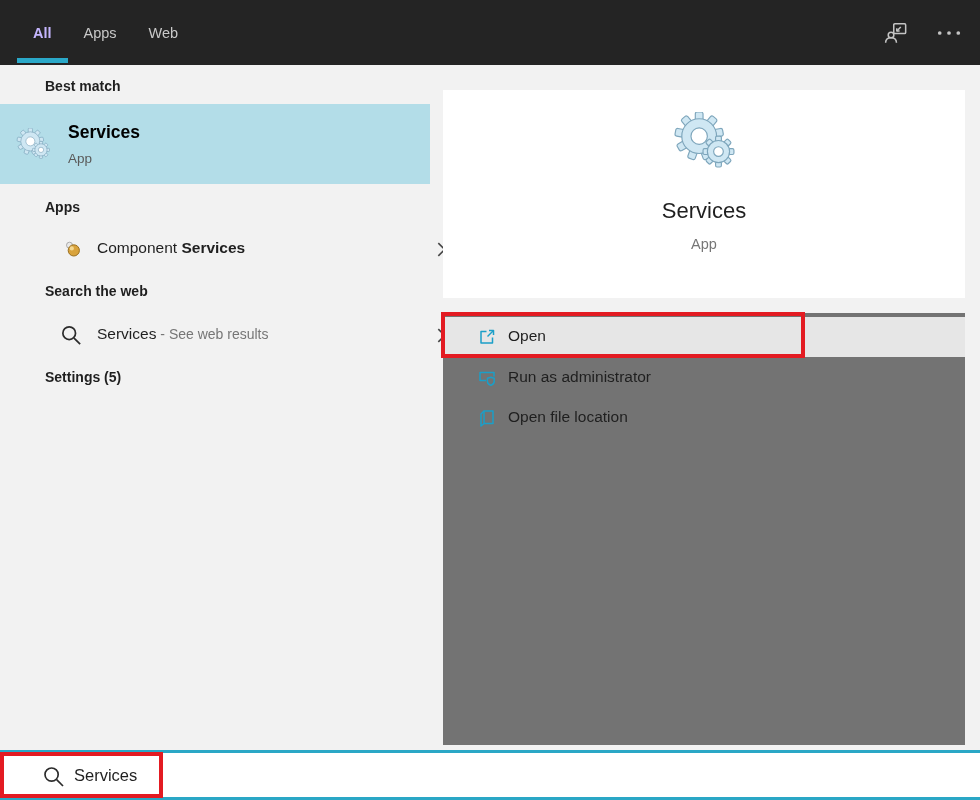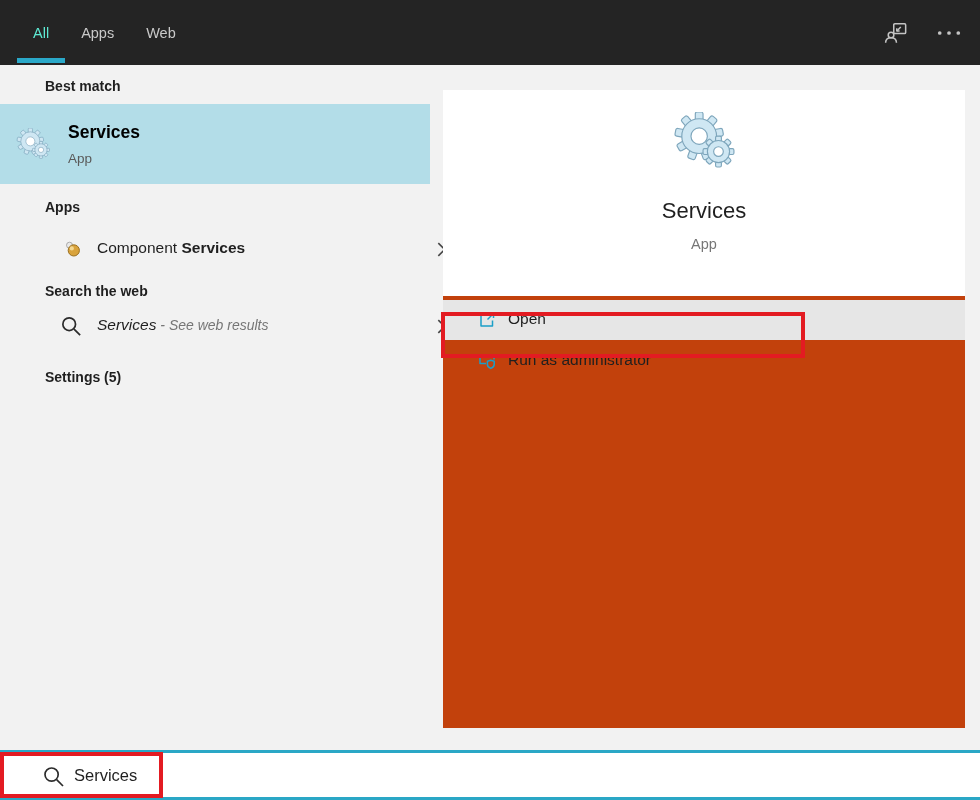--- a/index.html
+++ b/index.html
@@ -7,51 +7,51 @@
   .screen {
     position:relative; width:980px; height:800px; overflow:hidden;
     background:var(--panel-bg,#f2f2f2);
     font-family:"Liberation Sans", sans-serif;
     color:var(--text-dark,#1f1f1f);
   }
   
   .topbar { position:absolute; left:0; top:0; width:980px; height:65px; background:var(--topbar-bg,#242424); }
   .tabs { position:absolute; left:17px; top:0; height:65px; display:flex; align-items:center; }
   .tab { position:relative; height:65px; display:flex; align-items:center; padding:0 16px; font-size:14.5px; color:#c9c9c9; cursor:default; }
-  .tab.active { color:#5eead4; font-weight:normal; }
+  .tab.active { color:#c4b5fd; font-weight:bold; }
   .tab.active .tab-underline { position:absolute; left:0; right:0; bottom:2px; height:5px; background:var(--underline,#2aa8c8); }
   .caret-down { display:inline-block; margin-left:8px; width:0; height:0; border-left:6px solid transparent; border-right:6px solid transparent; border-top:6px solid #cfcfcf; }
   .topbar-icons { position:absolute; right:18px; top:0; height:65px; display:flex; align-items:center; gap:26px; }
   .tb-icon { display:flex; align-items:center; }
   
   .left-panel { position:absolute; left:0; top:65px; width:430px; height:685px; background:var(--panel-bg,#f2f2f2); }
   .section-header { position:absolute; left:14px; font-size:14px; font-weight:bold; color:var(--text-dark,#1f1f1f);padding-left:31px; }
   .hdr-best { top:13px; }
   .hdr-apps { top:134px; }
   .hdr-web  { top:218px; }
   .hdr-settings { top:304px; }
   .best-match-item { position:absolute; left:0; top:39px; width:430px; height:80px; background:var(--highlight,#b3dde8); cursor:default; }
   .bm-icon { position:absolute; left:16px; top:24px; }
   .bm-title { position:absolute; left:68px; top:18px; font-size:17.5px; font-weight:600; color:#000; }
   .bm-sub   { position:absolute; left:68px; top:47px; font-size:13.5px; color:#5a5a5a; }
   .result-row { position:absolute; left:0; width:430px; height:38px; cursor:default;margin-left:45px; }
   .row-component { top:165px; }
-  .row-web { top:242px;font-style:italic; }
+  .row-web { top:251px; }
   .row-icon { position:absolute; left:19px; top:10px; }
   .row-icon-search { position:absolute; left:15px; top:8px; }
   .row-text { position:absolute; left:52px; top:9px; font-size:15.5px; white-space:pre; }
   .row-text .match-bold { font-weight:600; }
   .row-text .suffix { font-size:14px; color:var(--text-gray,#767676); }
   .row-chevron { position:absolute; left:391px; top:11px; }
   
   .hero-card { position:absolute; left:443px; top:90px; width:522px; height:208px; background:#fff; }
   .hero-gears { position:absolute; left:230px; top:22px; }
   .hero-title { position:absolute; left:0; top:108px; width:100%; text-align:center; font-size:22px; color:var(--text-dark,#1f1f1f); }
   .hero-sub { position:absolute; left:0; top:146px; width:100%; text-align:center; font-size:14.5px; color:var(--text-gray,#767676); }
-  .actions-card { position:absolute; left:443px; top:296px; width:522px; height:432px; background:#c2410c; }
+  .actions-card { position:absolute; left:443px; top:313px; width:522px; height:432px; background:#737373; }
   .action-row { position:absolute; left:0; width:522px; height:40px; cursor:default; }
   .action-row.hovered { background:var(--row-hover,#e6e6e6); }
   .ar-0 { top:4px; } .ar-1 { top:45px; } .ar-2 { top:85px; } .ar-3 { top:125px; } .ar-4 { top:165px; }
   .action-icon { position:absolute; left:35px; top:11px; }
   .action-label { position:absolute; left:65px; top:10px; font-size:15.5px; color:var(--text-dark,#1f1f1f); }
   .act-stroke { stroke:var(--accent,#1b9fc8); fill:none; stroke-width:1.5; stroke-linejoin:round; }
   
   .searchbar { position:absolute; left:0; top:750px; width:980px; height:50px; background:#fff;
     border-top:3px solid var(--search-border,#2aa7c6); border-bottom:3px solid var(--search-border,#2aa7c6); }
   .sb-icon { position:absolute; left:42px; top:12px; }
@@ -214,20 +214,29 @@
     </div>
     <div class="action-row ar-1">
       <span class="action-icon">
         <svg width="18" height="18" viewBox="0 0 18 18" class="act-stroke">
           <path d="M16 7.5 V3.5 H2 V11.5 H8"></path>
           <path d="M12.8 8.2 L16.2 9.2 V12.2 C16.2 14.4 14.8 15.7 12.8 16.4 C10.8 15.7 9.4 14.4 9.4 12.2 V9.2 Z"></path>
         </svg>
       </span>
       <span class="action-label">Run as administrator</span>
     </div>
+    <div class="action-row ar-2">
+      <span class="action-icon">
+        <svg width="18" height="18" viewBox="0 0 18 18" class="act-stroke">
+          <path d="M6 2 H15 V14.5 H6 Z"></path>
+            <path d="M6 2 L3 5 V17 L6 14.5"></path>
+        </svg>
+      </span>
+      <span class="action-label">Open file location</span>
+    </div>
   </section>
 
   <div class="searchbar">
     <span class="sb-icon">
       <svg width="24" height="24" viewBox="0 0 20 20" fill="none" stroke="#2b2b2b" stroke-width="1.4">
           <circle cx="8" cy="8" r="5.5"></circle>
           <path d="M12.2 12.2 L17.5 17.5"></path>
         </svg>
     </span>
     <span class="sb-text">Services</span>

